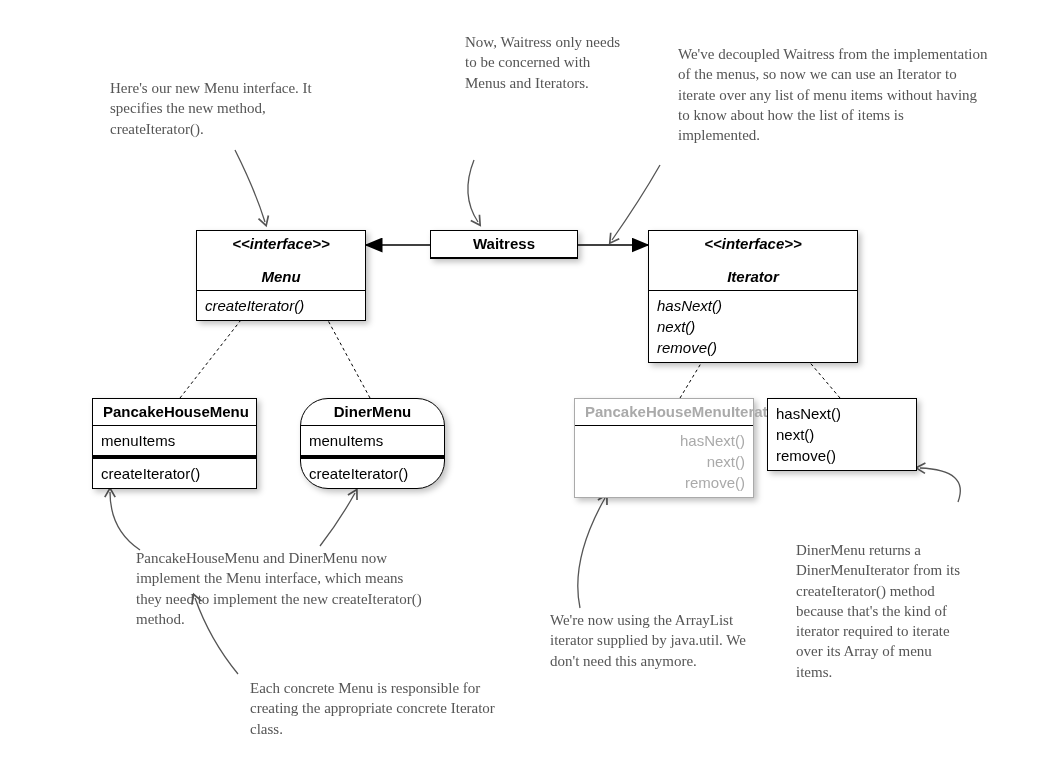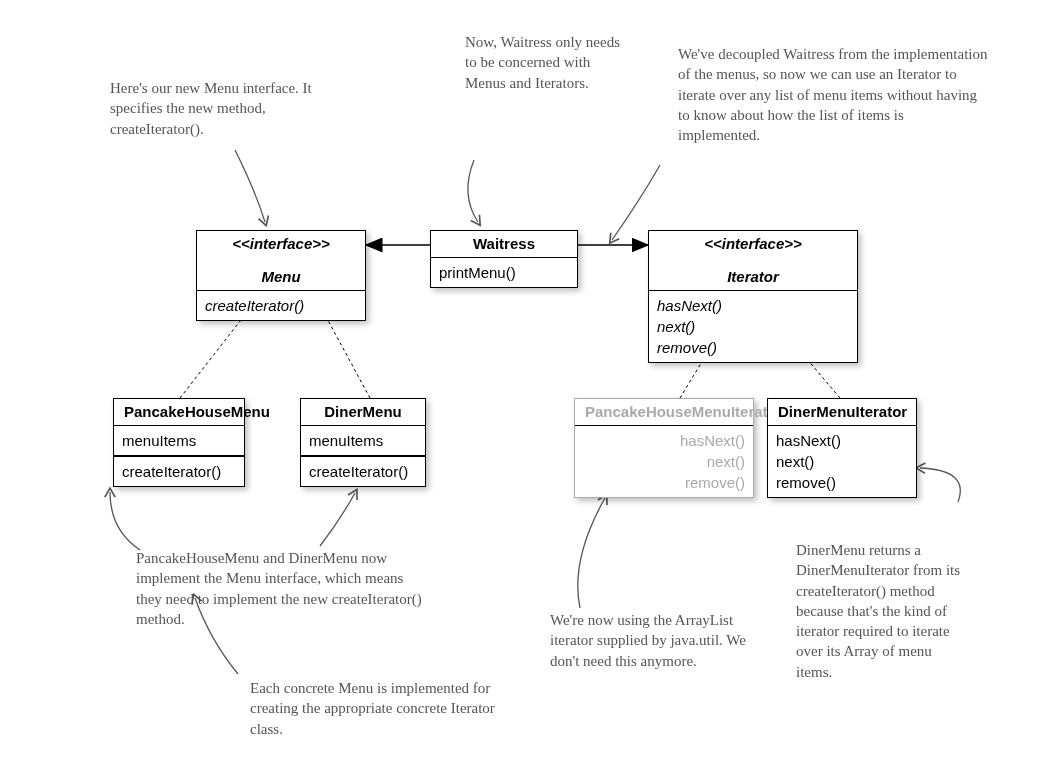--- a/index.html
+++ b/index.html
@@ -21,21 +21,21 @@
   .class-header {
     border-bottom: 1px solid #000;
     text-align: center;
     padding: 4px 10px;
     line-height: 1.2;
   }
   .stereotype { font-weight: bold; font-style: italic; }
   .class-name { font-weight: bold; }
   .class-name.italic { font-style: italic; margin-top: 15px; }
   .class-body {
-    border-bottom: 2px solid #000000;
+    border-bottom: 4px solid #000000;
     padding: 4px 8px;
   }
   .class-body:last-child { border-bottom: none; }
   .method { font-style: italic; padding: 2px 0; }
   .plain { padding: 2px 0; }
   .faded .class-header,
   .faded .method,
   .faded .plain { color: #aaa; text-align: right; }
   .faded { border-color: #aaa; }
   .annotation {
@@ -104,50 +104,47 @@
   </div>
   <div class="class-body">
     <div class="method">createIterator()</div>
   </div>
 </div>
 
 <div class="class-box" style="left:430px; top:230px; width:148px;">
   <div class="class-header">
     <div class="class-name">Waitress</div>
   </div>
-  <div class="class-body">
-    <div class="plain">printMenu()</div>
-  </div>
 </div>
 
 <div class="class-box" style="left:648px; top:230px; width:210px;">
   <div class="class-header">
     <div class="stereotype">&lt;&lt;interface&gt;&gt;</div>
     <div class="class-name italic">Iterator</div>
   </div>
   <div class="class-body">
     <div class="method">hasNext()</div>
     <div class="method">next()</div>
     <div class="method">remove()</div>
   </div>
 </div>
 
-<div class="class-box" style="left:113px; top:398px; width:132px;">
+<div class="class-box" style="left:92px; top:398px; width:165px;">
   <div class="class-header">
     <div class="class-name">PancakeHouseMenu</div>
   </div>
   <div class="class-body">
     <div class="plain">menuItems</div>
   </div>
   <div class="class-body">
     <div class="plain">createIterator()</div>
   </div>
 </div>
 
-<div class="class-box" style="left:300px; top:398px; width:126px;">
+<div class="class-box" style="left:300px; top:398px; width:145px;border-radius:28px;">
   <div class="class-header">
     <div class="class-name">DinerMenu</div>
   </div>
   <div class="class-body">
     <div class="plain">menuItems</div>
   </div>
   <div class="class-body">
     <div class="plain">createIterator()</div>
   </div>
 </div>
@@ -157,29 +154,26 @@
     <div class="class-name">PancakeHouseMenuIterator</div>
   </div>
   <div class="class-body">
     <div class="plain">hasNext()</div>
     <div class="plain">next()</div>
     <div class="plain">remove()</div>
   </div>
 </div>
 
 <div class="class-box" style="left:767px; top:398px; width:150px;">
-  <div class="class-header">
-    <div class="class-name">DinerMenuIterator</div>
-  </div>
   <div class="class-body">
     <div class="plain">hasNext()</div>
     <div class="plain">next()</div>
     <div class="plain">remove()</div>
   </div>
 </div>
 
 <div class="annotation" style="left:110px; top:78px; width:250px;">Here's our new Menu interface. It specifies the new method, createIterator().</div>
 <div class="annotation" style="left:465px; top:32px; width:160px;">Now, Waitress only needs to be concerned with Menus and Iterators.</div>
 <div class="annotation" style="left:678px; top:44px; width:310px;">We've decoupled Waitress from the implementation of the menus, so now we can use an Iterator to iterate over any list of menu items without having to know about how the list of items is implemented.</div>
 <div class="annotation" style="left:136px; top:548px; width:296px;">PancakeHouseMenu and DinerMenu now implement the Menu interface, which means they need to implement the new createIterator() method.</div>
-<div class="annotation" style="left:250px; top:678px; width:270px;">Each concrete Menu is implemented for creating the appropriate concrete Iterator class.</div>
+<div class="annotation" style="left:250px; top:678px; width:270px;">Each concrete Menu is responsible for creating the appropriate concrete Iterator class.</div>
 <div class="annotation" style="left:550px; top:610px; width:200px;">We're now using the ArrayList iterator supplied by java.util. We don't need this anymore.</div>
 <div class="annotation" style="left:796px; top:540px; width:170px;">DinerMenu returns a DinerMenuIterator from its createIterator() method because that's the kind of iterator required to iterate over its Array of menu items.</div>
 
 </body></html>

